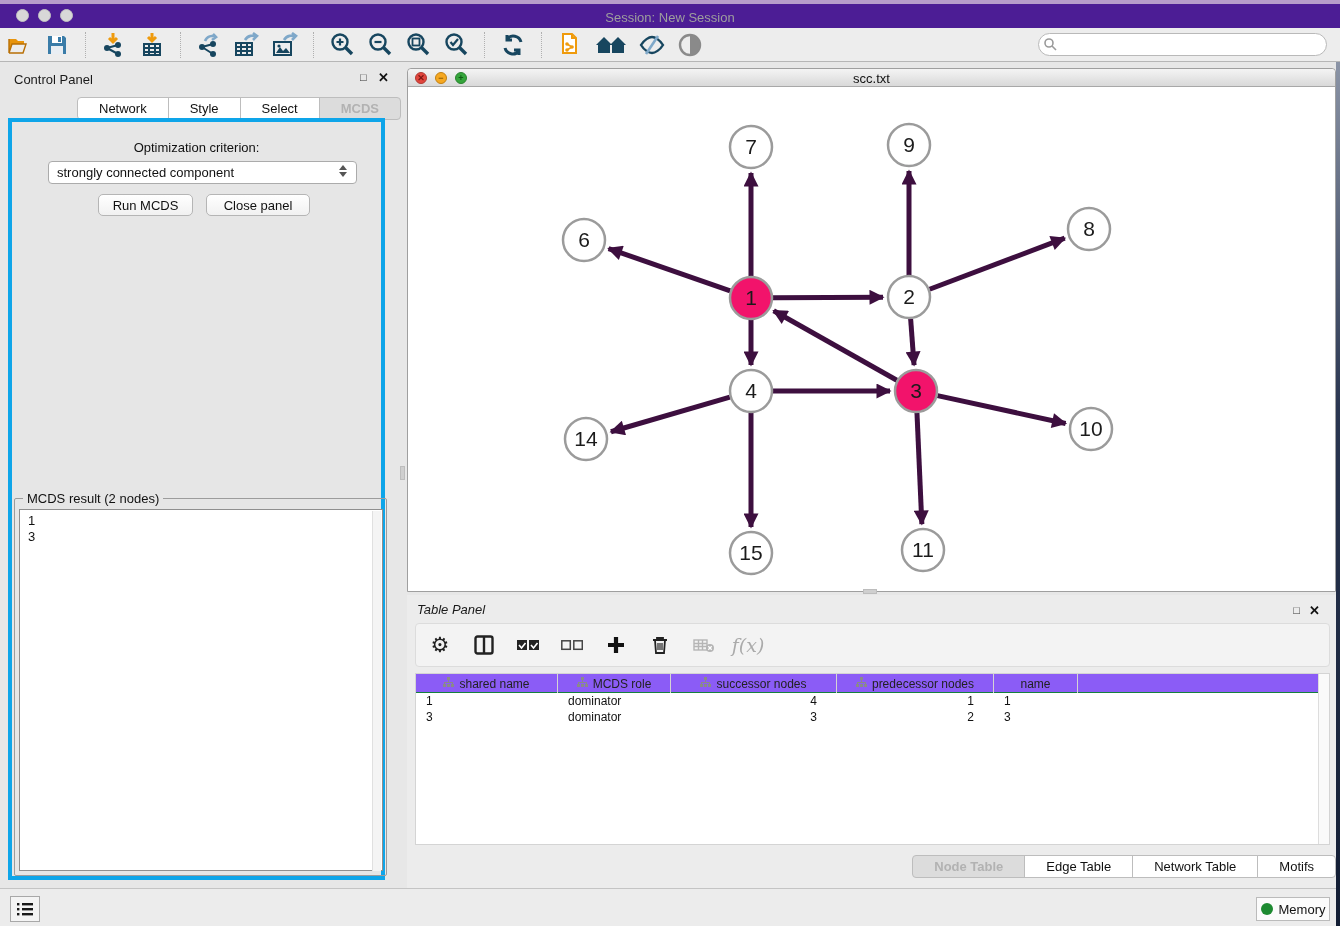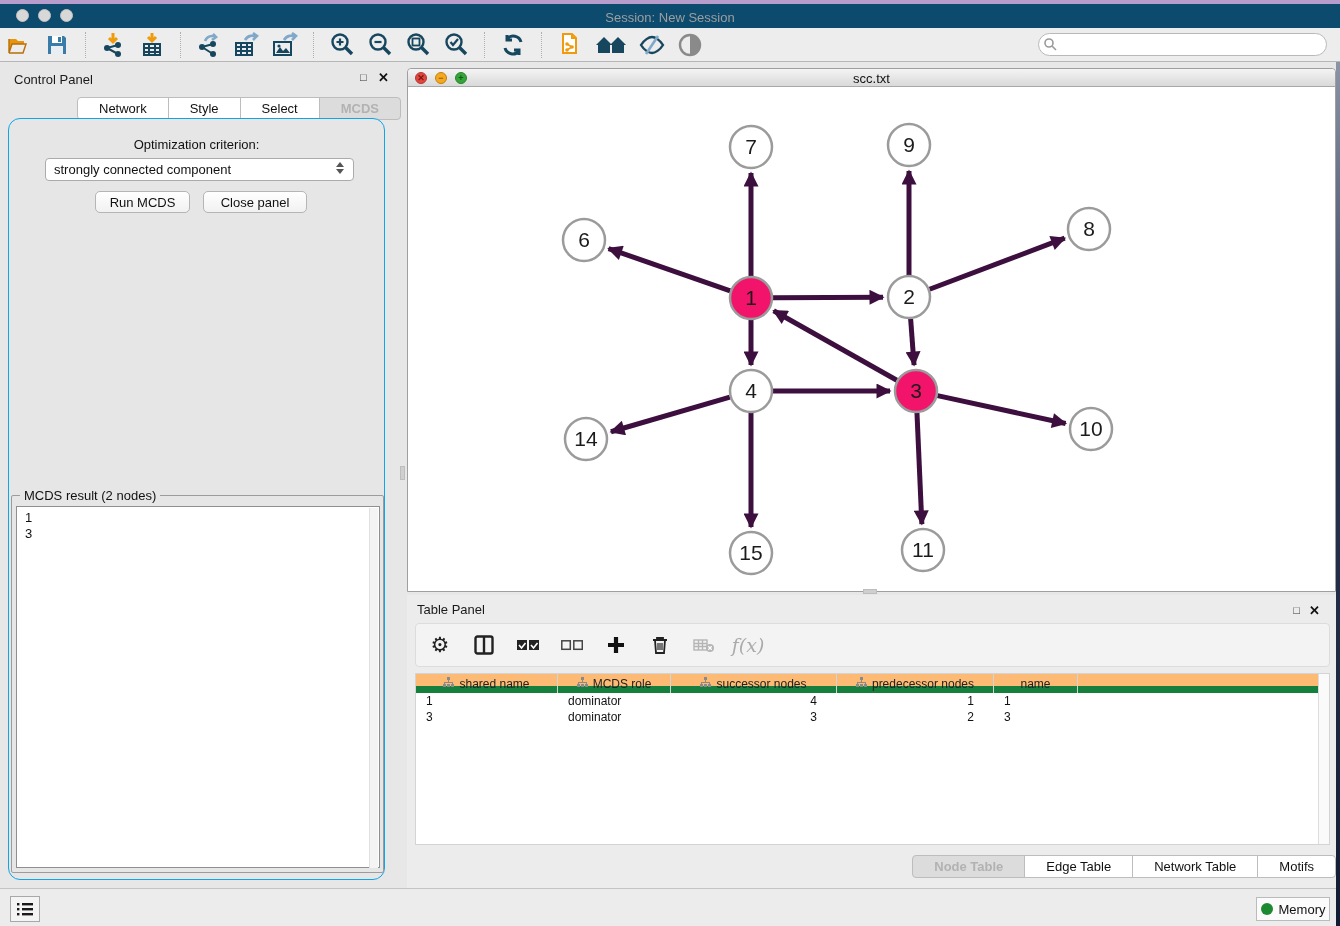--- a/index.html
+++ b/index.html
@@ -2,21 +2,21 @@
 <html><head>
 <meta charset="utf-8">
 <style>
   * { margin:0; padding:0; box-sizing:border-box; }
   html,body { width:1340px; height:926px; overflow:hidden;
     font-family:"Liberation Sans", sans-serif; background:#e7e7e7; }
   .abs { position:absolute; }
 
   
   #top-strip { left:0; top:0; width:1340px; height:4px; background:#b79dcb; }
-  #titlebar { left:0; top:4px; width:1340px; height:37px; background:#0c4a6e;
+  #titlebar { left:0; top:4px; width:1340px; height:37px; background:#4c1d95;
     border-bottom:1px solid #1d4ed8; }
   .tl-dot { width:13px; height:13px; border-radius:50%; top:5px;
     background:#d8d8d8; border:1px solid #c2c2c2; }
   #win-title { width:100%; text-align:center; top:6px; color:#9e9e9e; font-size:13px; }
 
   
   #main-toolbar { left:0; top:28px; width:1340px; height:34px; background:#ededed;
     border-bottom:1px solid #b6b6b6; display:flex; align-items:center; }
   .tb-sep { width:1px; height:26px; border-left:1px dotted #b0b0b0; margin:0 9px; }
   .tb-btn { width:30px; height:28px; display:flex; align-items:center; justify-content:center; margin:0 4px; }
@@ -31,21 +31,21 @@
   .panel-float { top:9px; font-size:11px; color:#333; }
   .panel-close { top:8px; font-size:13px; color:#111; font-weight:bold; }
   .tabrow { display:flex; position:absolute; }
   #cp-tabs { left:77px; top:35px; }
   .tab { font-size:13px; color:#111; background:#fff; border:1px solid #bdbdbd;
     padding:3px 21px; margin-left:-1px; cursor:pointer; white-space:nowrap; }
   .tab:first-child { border-radius:4px 0 0 4px; margin-left:0; }
   .tab:last-child { border-radius:0 4px 4px 0; }
   .tab.active { background:#dcdcdc; color:#b2b2b2;font-weight:bold; }
   #cp-body { left:8px; top:56px; width:377px; height:762px; background:#e6e6e6;
-    border:1px solid #0ea5e9; border-radius:12px; }
+    border:4px solid #0ea5e9; border-radius:0; }
   #opt-label { width:100%; text-align:center; top:18px; font-size:13px; color:#111; }
   #criterion-select { left:36px; top:39px; width:309px; height:23px; background:#fff;
     border:1px solid #ababab; border-radius:4px; font-size:13px; color:#111;
     display:flex; align-items:center; padding-left:8px; }
   #sel-stepper { position:absolute; right:9px; top:3px; display:flex; flex-direction:column; gap:2px; }
   #sel-stepper i { display:block; width:0; height:0; border-left:4px solid transparent; border-right:4px solid transparent; }
   #sel-stepper .up { border-bottom:5px solid #555; }
   #sel-stepper .dn { border-top:5px solid #555; }
   .push-btn { position:absolute; height:22px; background:linear-gradient(#ffffff,#f1f1f1);
     border:1px solid #b5b5b5; border-radius:5px; font-size:13px; color:#111;
@@ -69,30 +69,30 @@
   #net-titlebar { left:0; top:0; width:927px; height:18px;
     background:linear-gradient(#f4f4f4,#d9d9d9); border-bottom:1px solid #a8a8a8;
     border-radius:4px 4px 0 0; }
   .mac-dot { top:3px; width:12px; height:12px; border-radius:50%; font-size:9px;
     line-height:11px; text-align:center; font-weight:bold; }
   #net-title { width:100%; text-align:center; top:2px; font-size:13px; color:#111; }
   #graph-svg { left:0; top:18px; }
 
   
   #table-panel { left:407px; top:595px; width:929px; height:293px; background:#ececec; }
-  #tp-header { left:10px; top:7px; font-size:13px; color:#1a1a1a; }
+  #tp-header { left:10px; top:7px; font-size:13px; color:#1a1a1a;font-style:italic; }
   #tp-toolbar { left:8px; top:28px; width:915px; height:44px; background:#f3f3f3;
     border:1px solid #dcdcdc; border-radius:4px; display:flex; align-items:center;
     padding-left:12px; gap:20px; }
   .tpi { display:flex; align-items:center; justify-content:center; width:24px; height:24px; }
   #fx-icon { font-family:"DejaVu Serif", serif; font-style:italic; font-size:19px; color:#aaa; }
   #tp-table { left:8px; top:78px; width:915px; height:172px; background:#fff; border:1px solid #d4d4d4; }
   #tp-scrollbar { position:absolute; right:0px; top:0px; width:11px; height:170px;
     background:#fafafa; border-left:1px solid #ddd; }
-  #tp-head { display:flex; height:19px; background:#fdba74; border-bottom:7px solid #15803d; }
+  #tp-head { display:flex; height:19px; background:#8b5cf6; border-bottom:1px solid #15803d; }
   .th { display:flex; align-items:center; justify-content:center; gap:5px;
     font-size:12px; color:#222; border-right:1px solid #d4d4d4; height:19px; }
   .tr { display:flex; height:16px; }
   .td { font-size:12px; color:#111; padding:1px 20px 0 10px; overflow:hidden; }
   .td.right { text-align:right; }
   #tp-tabs { left:0; right:0; top:260px; justify-content:flex-end; }
 
   
   #status-bar { left:0; top:888px; width:1340px; height:38px; background:#ececec;
     border-top:1px solid #c4c4c4;text-align:right; }

